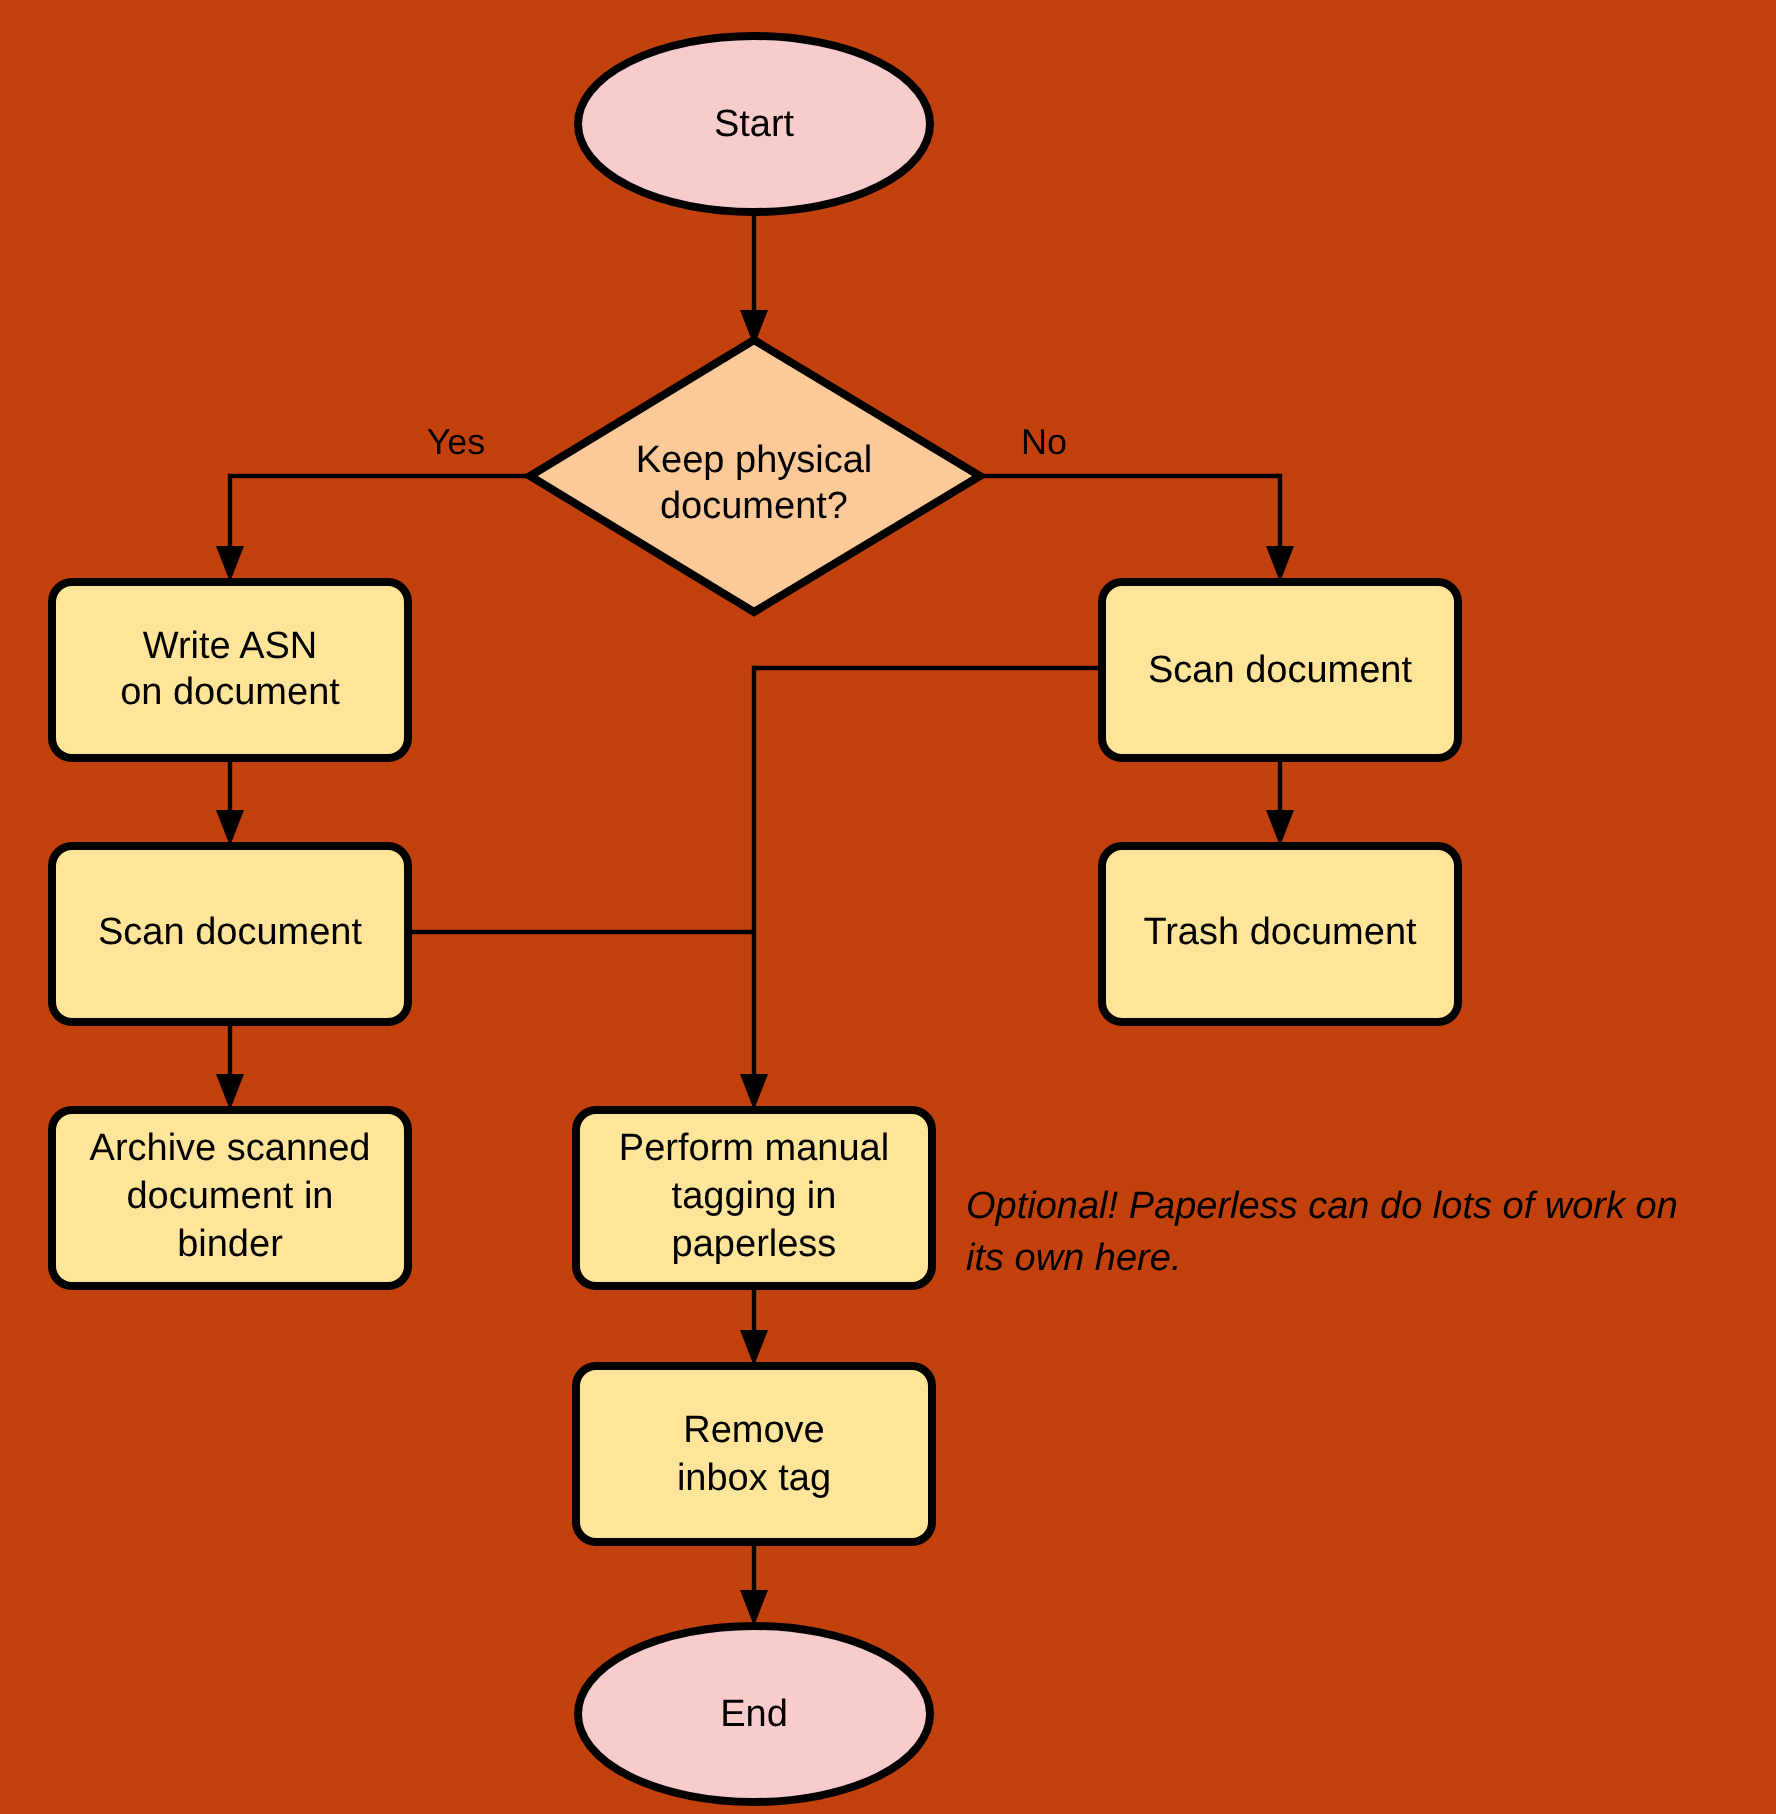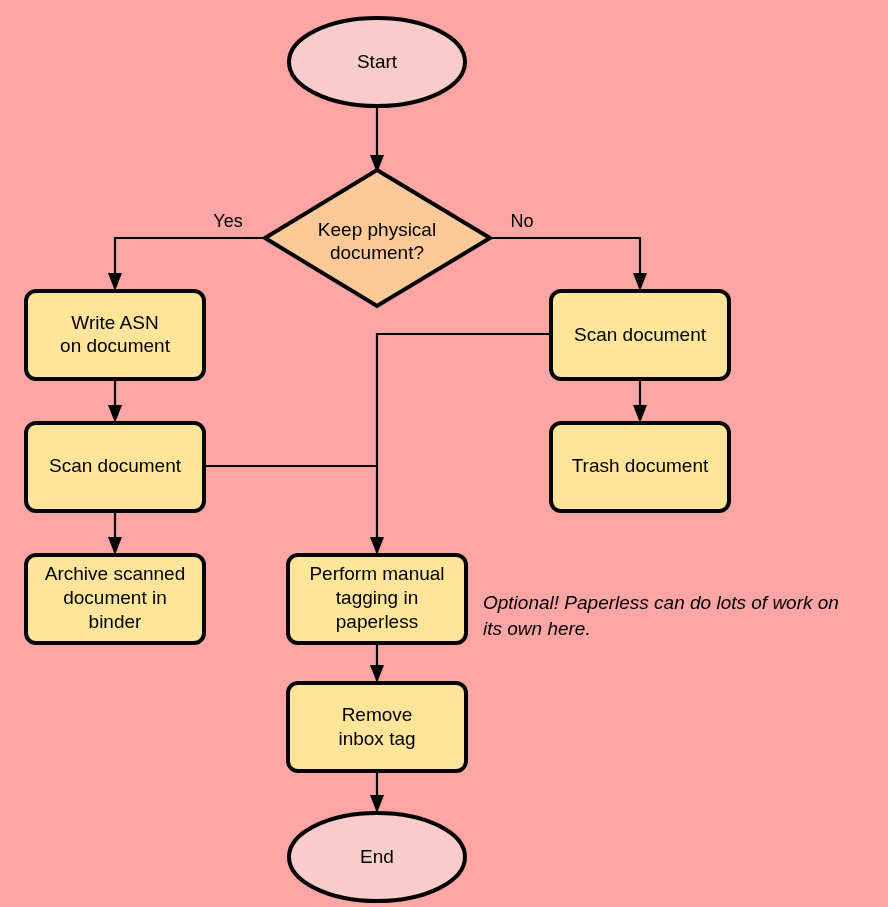--- a/index.html
+++ b/index.html
@@ -10,21 +10,21 @@
   body {
     width: 888px;
     height: 907px;
     font-family: "Liberation Sans", sans-serif;
     overflow: hidden;
   }
   #diagram-root {
     position: relative;
     width: 888px;
     height: 907px;
-    background: #fca5a5;
+    background: #c2410c;
   }
   svg#flow-svg {
     position: absolute;
     left: 0;
     top: 0;
     width: 888px;
     height: 907px;
     display: block;
   }
   .node-label {

